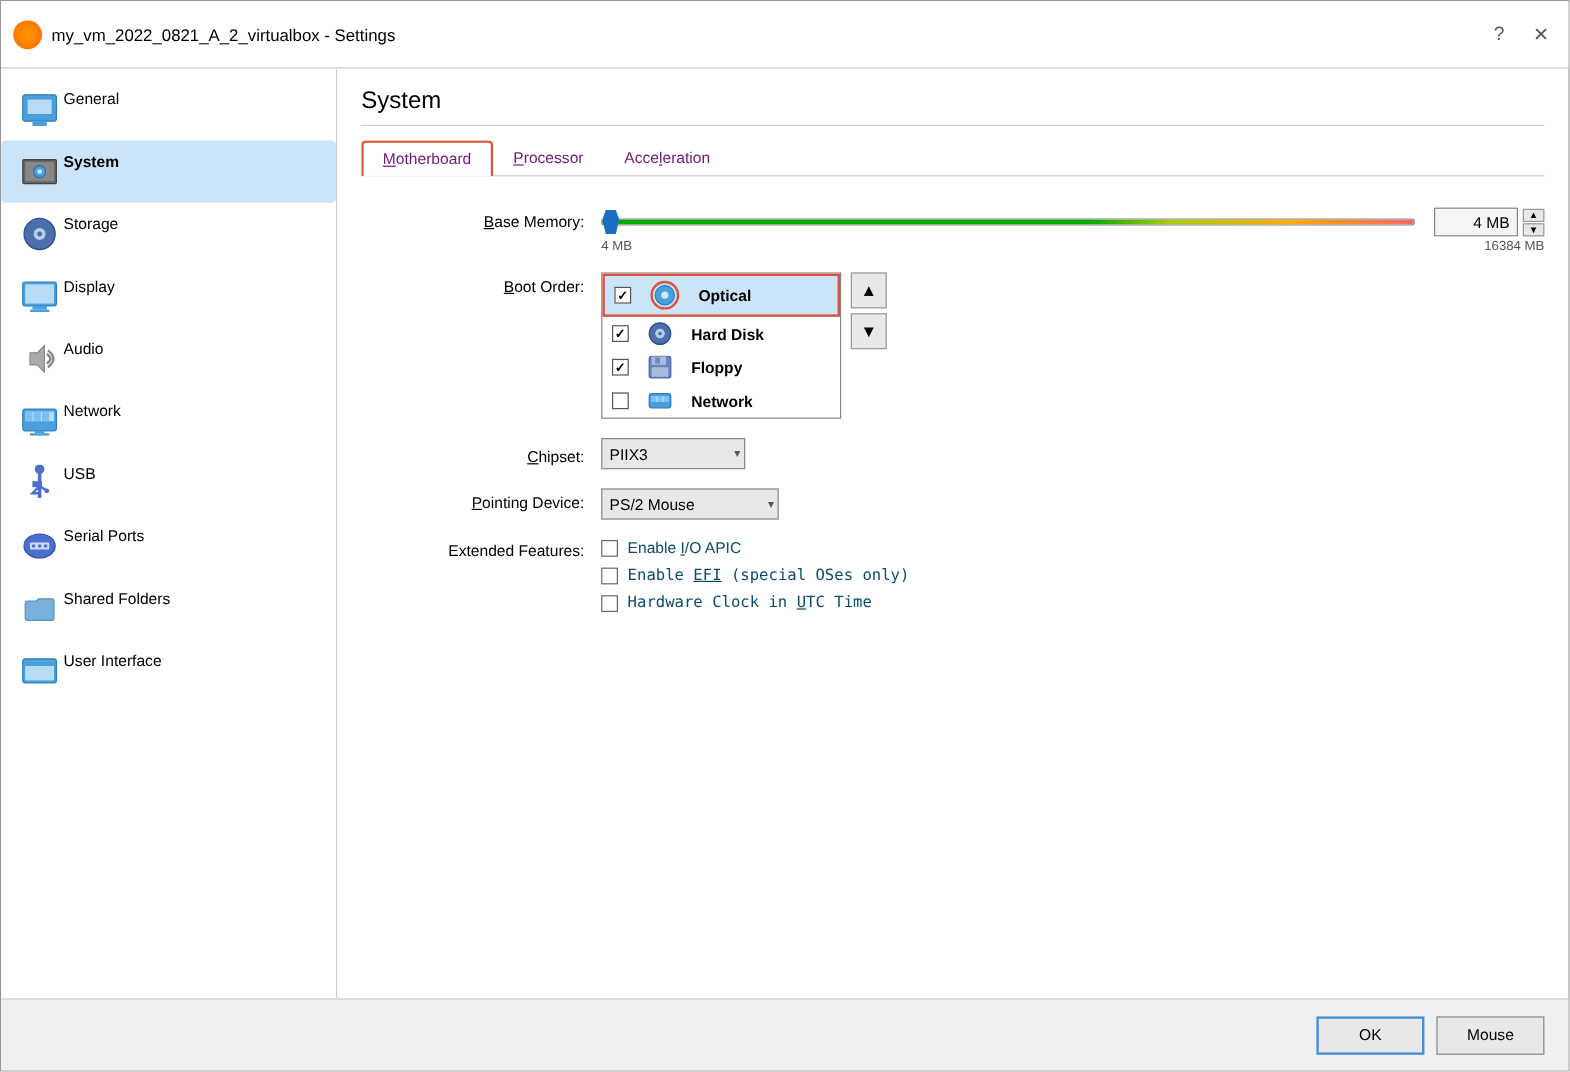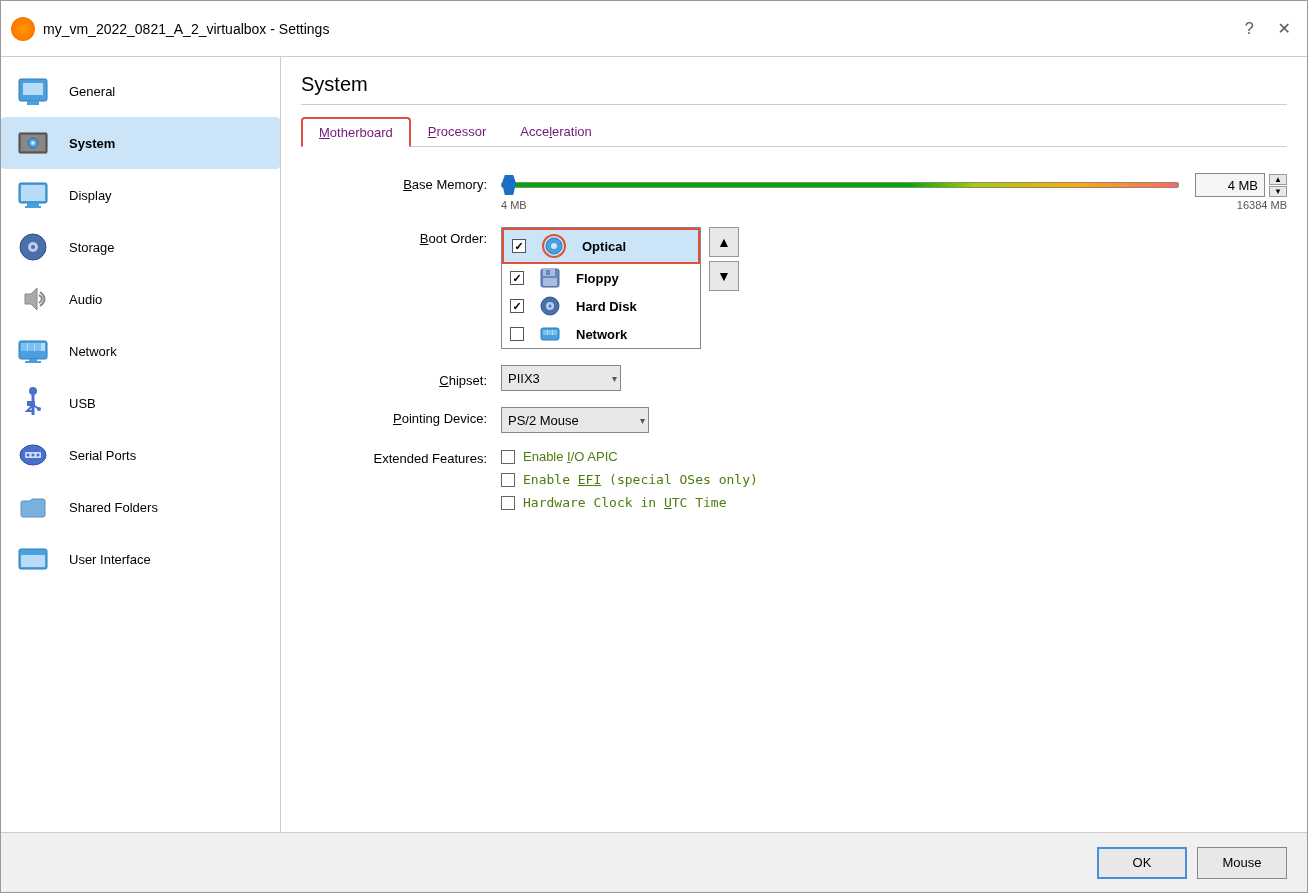--- a/index.html
+++ b/index.html
@@ -67,22 +67,22 @@
     }
     
     .sidebar {
       width: 280px;
       background: #fff;
       border-right: 1px solid #ccc;
       padding: 8px 0;
     }
     .sidebar-item {
       display: flex;
-      align-items: center;
-      gap: 20px;
+      align-items: flex-start;
+      gap: 4px;
       padding: 10px 16px;
       cursor: pointer;
       color: #000;
     }
     .sidebar-item.active {
       background: #cce4f7;
       font-weight: bold;
     }
     .sidebar-icon {
       width: 32px;
@@ -299,21 +299,21 @@
     }
     .check-box {
       width: 14px;
       height: 14px;
       border: 1px solid #666;
       background: #fff;
       flex-shrink: 0;
     }
     .check-label {
       font-size: 13px;
-      color: #4d7c0f;
+      color: #0c4a6e;
       text-align: center;
     }
     .monospace { font-family: monospace; }
     
     .footer {
       border-top: 1px solid #ccc;
       padding: 12px 20px;
       display: flex;
       justify-content: flex-end;
       gap: 10px;
@@ -377,37 +377,37 @@
               <rect x="4" y="8" width="24" height="16" fill="#888"></rect>
               <circle cx="16" cy="16" r="5" fill="#4a9fdc" stroke="#2a6faa" stroke-width="1"></circle>
               <circle cx="16" cy="16" r="2" fill="#cce8ff"></circle>
             </svg>
         </div>
         <span style="font-weight:bold;">System</span>
       </div>
       <div class="sidebar-item">
         <div class="sidebar-icon">
           <svg width="32" height="32">
+              <circle cx="16" cy="16" r="13" fill="#4a6faa" stroke="#2a4f8a" stroke-width="1"></circle>
+              <circle cx="16" cy="16" r="5" fill="#b8ccee"></circle>
+              <circle cx="16" cy="16" r="2" fill="#4a6faa"></circle>
+            </svg>
+        </div>
+        <span>Storage</span>
+      </div>
+      <div class="sidebar-item">
+        <div class="sidebar-icon">
+          <svg width="32" height="32">
               <rect x="2" y="4" width="28" height="20" rx="2" fill="#4a9fdc" stroke="#2a7fbc" stroke-width="1"></rect>
               <rect x="4" y="6" width="24" height="16" fill="#b8dcf8"></rect>
               <rect x="10" y="24" width="12" height="3" fill="#4a9fdc"></rect>
               <rect x="8" y="27" width="16" height="2" fill="#4a9fdc"></rect>
             </svg>
         </div>
         <span>Display</span>
-      </div>
-      <div class="sidebar-item">
-        <div class="sidebar-icon">
-          <svg width="32" height="32">
-              <circle cx="16" cy="16" r="13" fill="#4a6faa" stroke="#2a4f8a" stroke-width="1"></circle>
-              <circle cx="16" cy="16" r="5" fill="#b8ccee"></circle>
-              <circle cx="16" cy="16" r="2" fill="#4a6faa"></circle>
-            </svg>
-        </div>
-        <span>Storage</span>
       </div>
       <div class="sidebar-item">
         <div class="sidebar-icon">
           <svg width="32" height="32">
               <path d="M8 11 L14 11 L20 5 L20 27 L14 21 L8 21 Z" fill="#aaa" stroke="#888" stroke-width="1"></path>
               <path d="M22 12 Q28 16 22 20" stroke="#888" stroke-width="2" fill="none"></path>
               <path d="M23 9 Q32 16 23 23" stroke="#888" stroke-width="2" fill="none"></path>
             </svg>
         </div>
         <span>Audio</span>
@@ -528,36 +528,36 @@
                       <circle cx="9" cy="9" r="8" fill="#4a9fdc" stroke="#2a7fbc" stroke-width="1"></circle>
                       <circle cx="9" cy="9" r="3" fill="#cce8ff"></circle>
                     </svg>
                 </div>
                 <span style="font-weight:bold;">Optical</span>
               </div>
 
               <div class="boot-item">
                 <div class="boot-checkbox checked"></div>
                 <svg width="20" height="20">
+                    <circle cx="10" cy="10" r="9" fill="#4a6faa" stroke="#2a4f8a" stroke-width="1"></circle>
+                    <circle cx="10" cy="10" r="4" fill="#b8ccee"></circle>
+                    <circle cx="10" cy="10" r="1.5" fill="#4a6faa"></circle>
+                  </svg>
+                <span style="font-weight:bold;">Hard Disk</span>
+              </div>
+
+              <div class="boot-item">
+                <div class="boot-checkbox checked"></div>
+                <svg width="20" height="20">
                     <rect x="1" y="1" width="18" height="18" rx="2" fill="#6688bb" stroke="#4468aa" stroke-width="1"></rect>
                     <rect x="3" y="1" width="12" height="7" fill="#aabbdd"></rect>
                     <rect x="6" y="2" width="4" height="5" fill="#6688bb"></rect>
                     <rect x="3" y="10" width="14" height="8" fill="#aabbdd" rx="1"></rect>
                   </svg>
                 <span style="font-weight:bold;">Floppy</span>
-              </div>
-
-              <div class="boot-item">
-                <div class="boot-checkbox checked"></div>
-                <svg width="20" height="20">
-                    <circle cx="10" cy="10" r="9" fill="#4a6faa" stroke="#2a4f8a" stroke-width="1"></circle>
-                    <circle cx="10" cy="10" r="4" fill="#b8ccee"></circle>
-                    <circle cx="10" cy="10" r="1.5" fill="#4a6faa"></circle>
-                  </svg>
-                <span style="font-weight:bold;">Hard Disk</span>
               </div>
 
               <div class="boot-item">
                 <div class="boot-checkbox"></div>
                 <svg width="20" height="20">
                     <rect x="1" y="4" width="18" height="12" rx="2" fill="#4a9fdc" stroke="#2a7fbc" stroke-width="1"></rect>
                     <rect x="3" y="6" width="14" height="5" fill="#b8dcf8"></rect>
                     <rect x="3" y="6" width="4" height="5" fill="#7ac0f0"></rect>
                     <rect x="8" y="6" width="4" height="5" fill="#7ac0f0"></rect>
                     <rect x="13" y="6" width="4" height="5" fill="#7ac0f0"></rect>

